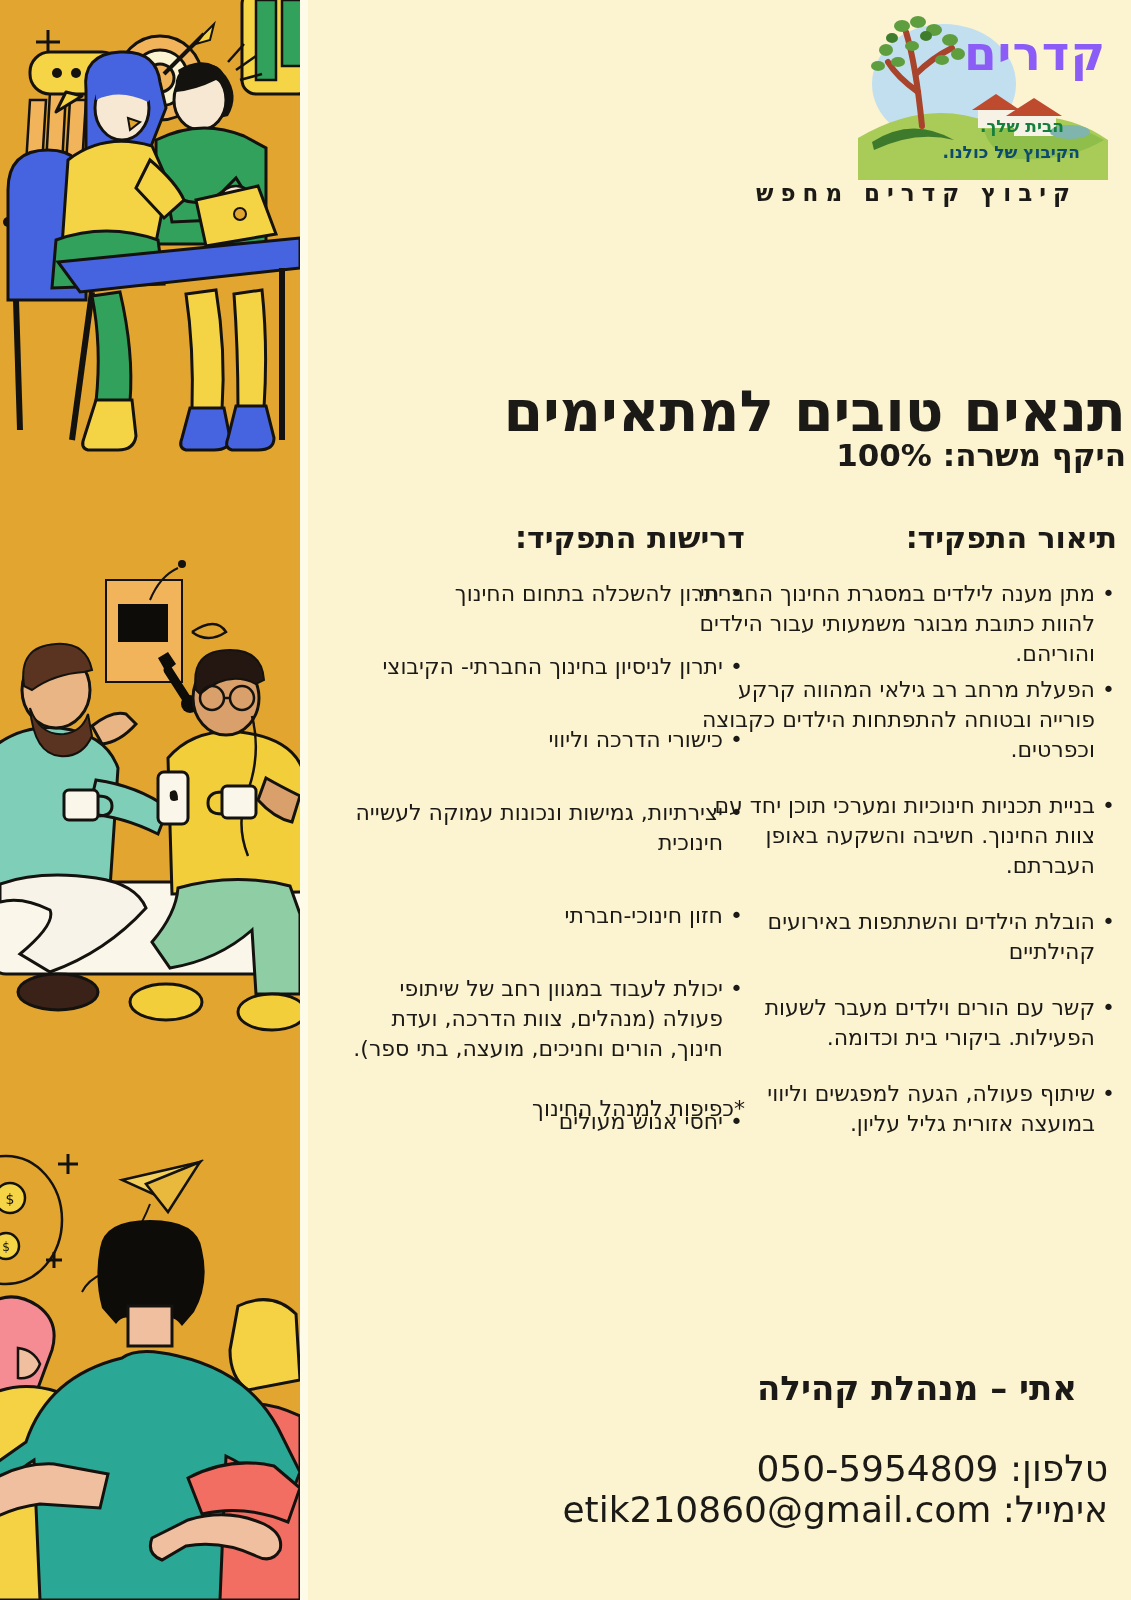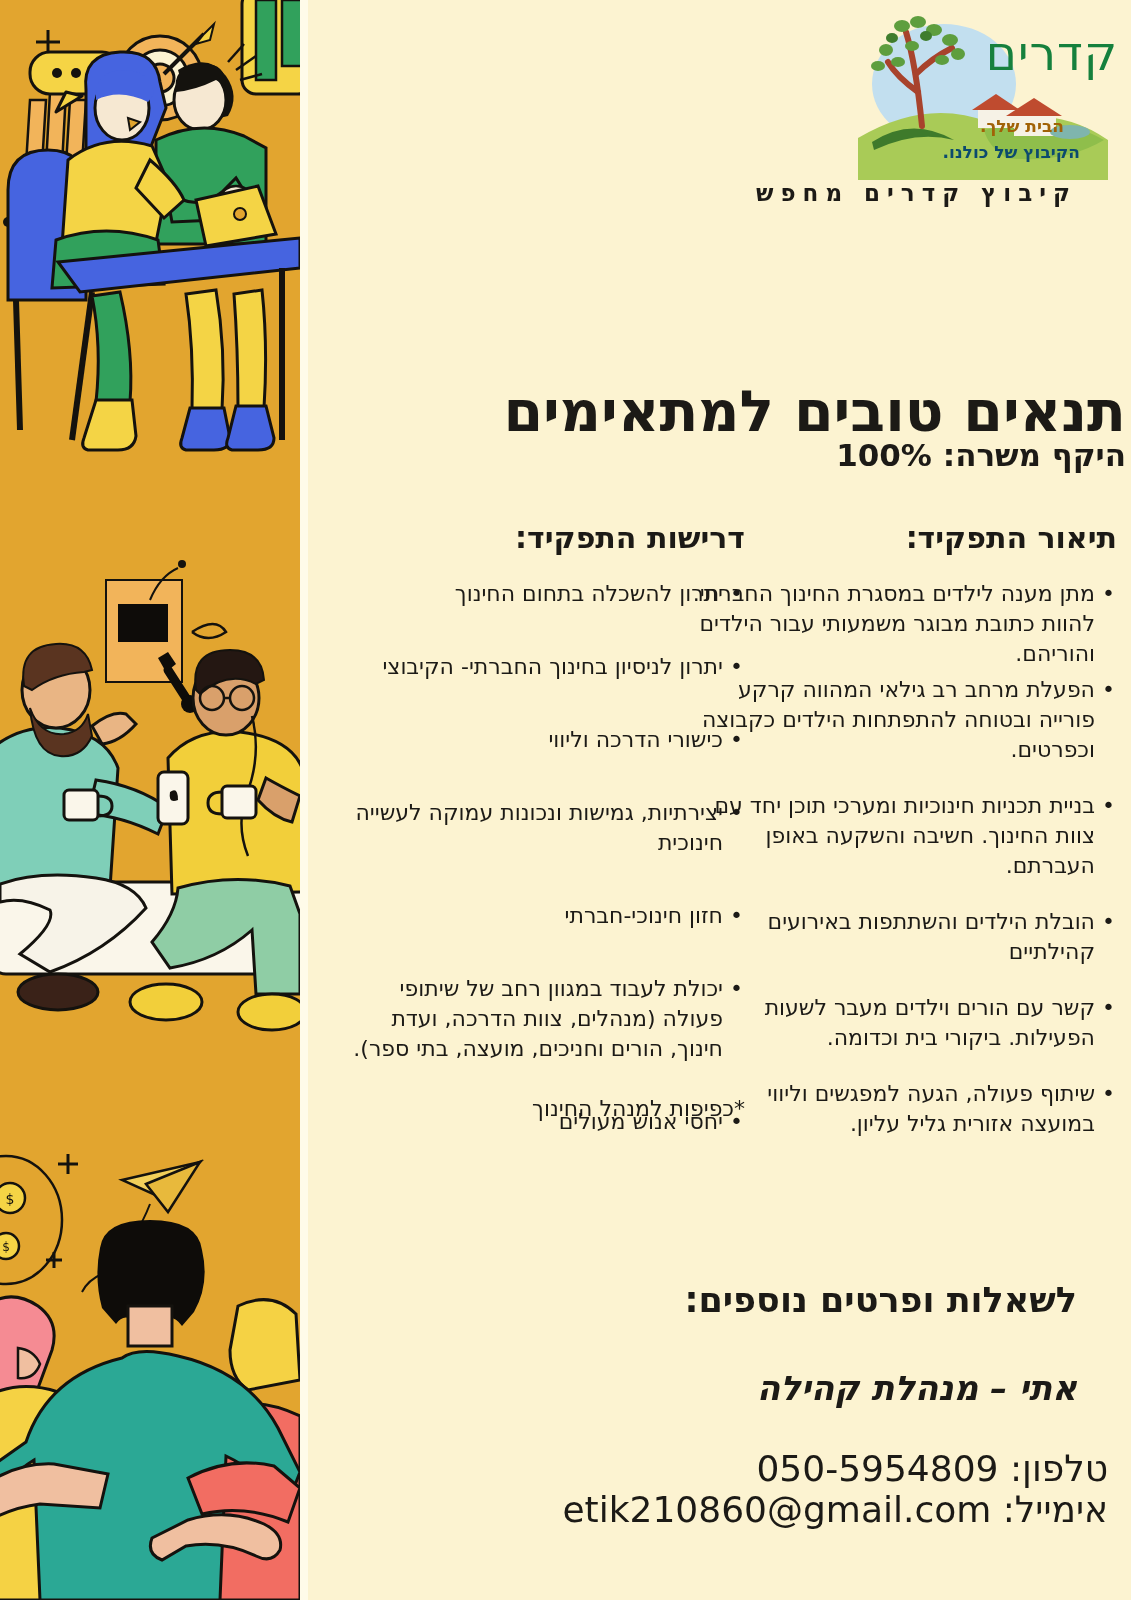--- a/index.html
+++ b/index.html
@@ -9,24 +9,24 @@
     font-family:"DejaVu Sans",sans-serif;color:#1C1A16;
   }
   .strip{
     position:absolute;left:0;top:0;width:300px;height:1600px;
     background:#E2A52F;border-right:8px solid #FFFBE9;
   }
   .strip svg{position:absolute;left:0;display:block;}
   .logo{position:absolute;left:856px;top:12px;width:264px;height:168px;}
   .logo svg{position:absolute;left:0;top:0;}
   .logo-brand{
-    position:absolute;right:2px;top:14px;font-size:47px;font-weight:normal;
-    color:#15803d;letter-spacing:1px;
-  }
-  .logo-tag1{position:absolute;right:56px;top:104px;font-size:17px;font-weight:bold;color:#a16207;}
+    position:absolute;right:14px;top:14px;font-size:47px;font-weight:bold;
+    color:#8b5cf6;letter-spacing:1px;
+  }
+  .logo-tag1{position:absolute;right:56px;top:104px;font-size:17px;font-weight:bold;color:#15803d;}
   .logo-tag2{position:absolute;right:40px;top:130px;font-size:17px;font-weight:bold;color:#0c4a6e;}
   .kicker{
     position:absolute;right:54px;top:180px;font-size:23px;font-weight:bold;
     letter-spacing:7px;white-space:nowrap;
   }
   .headline{
     position:absolute;right:4px;top:194px;margin:0;text-align:right;
     font-size:84px;line-height:97px;font-weight:bold;letter-spacing:-1px;
   }
   .subline{position:absolute;right:5px;top:378px;font-size:57px;font-weight:bold;}
@@ -39,21 +39,21 @@
     text-align:right;
   }
   .col li::before{content:"\2022";position:absolute;right:2px;top:0;}
   .desc{right:14px;width:426px;}
   .desc li + li{margin-top:26px;}
   .desc li:nth-child(2){margin-top:6px;}
   .reqs{right:386px;width:402px;}
   .reqs li + li{margin-top:43px;}
   .footnote{position:absolute;right:386px;top:1096px;font-size:22px;}
   .contact-heading{position:absolute;right:54px;top:1280px;font-size:35px;font-weight:bold;}
-  .contact-person{position:absolute;right:54px;top:1368px;font-size:34px;font-weight:bold;font-style:italic;}
+  .contact-person{position:absolute;right:54px;top:1368px;font-size:34px;font-weight:bold;}
   .contact-line{position:absolute;right:23px;font-size:36px;font-weight:normal;white-space:nowrap;}
   .contact-phone{top:1448px;}
   .contact-email{top:1489px;}
   .ltr{direction:ltr;unicode-bidi:isolate;}
 </style>
 </head>
 <body>
 
 <div class="poster">
 
@@ -286,21 +286,20 @@
         <li>כישורי הדרכה וליווי</li>
         <li>יצירתיות, גמישות ונכונות עמוקה לעשייה חינוכית</li>
         <li>חזון חינוכי-חברתי</li>
         <li>יכולת לעבוד במגוון רחב של שיתופי פעולה (מנהלים, צוות הדרכה, ועדת חינוך, הורים וחניכים, מועצה, בתי ספר).</li>
         <li>יחסי אנוש מעולים</li>
       </ul>
   </section>
 
   <div class="footnote">*כפיפות למנהל החינוך</div>
 
-  <div class="contact-heading">לשאלות ופרטים נוספים:</div>
   <div class="contact-person">אתי – מנהלת קהילה</div>
   <div class="contact-line contact-phone">
     <span>טלפון:</span>
     <span class="ltr">050-5954809</span>
   </div>
   <div class="contact-line contact-email">
     <span>אימייל:</span>
     <span class="ltr">etik210860@gmail.com</span>
   </div>
 

